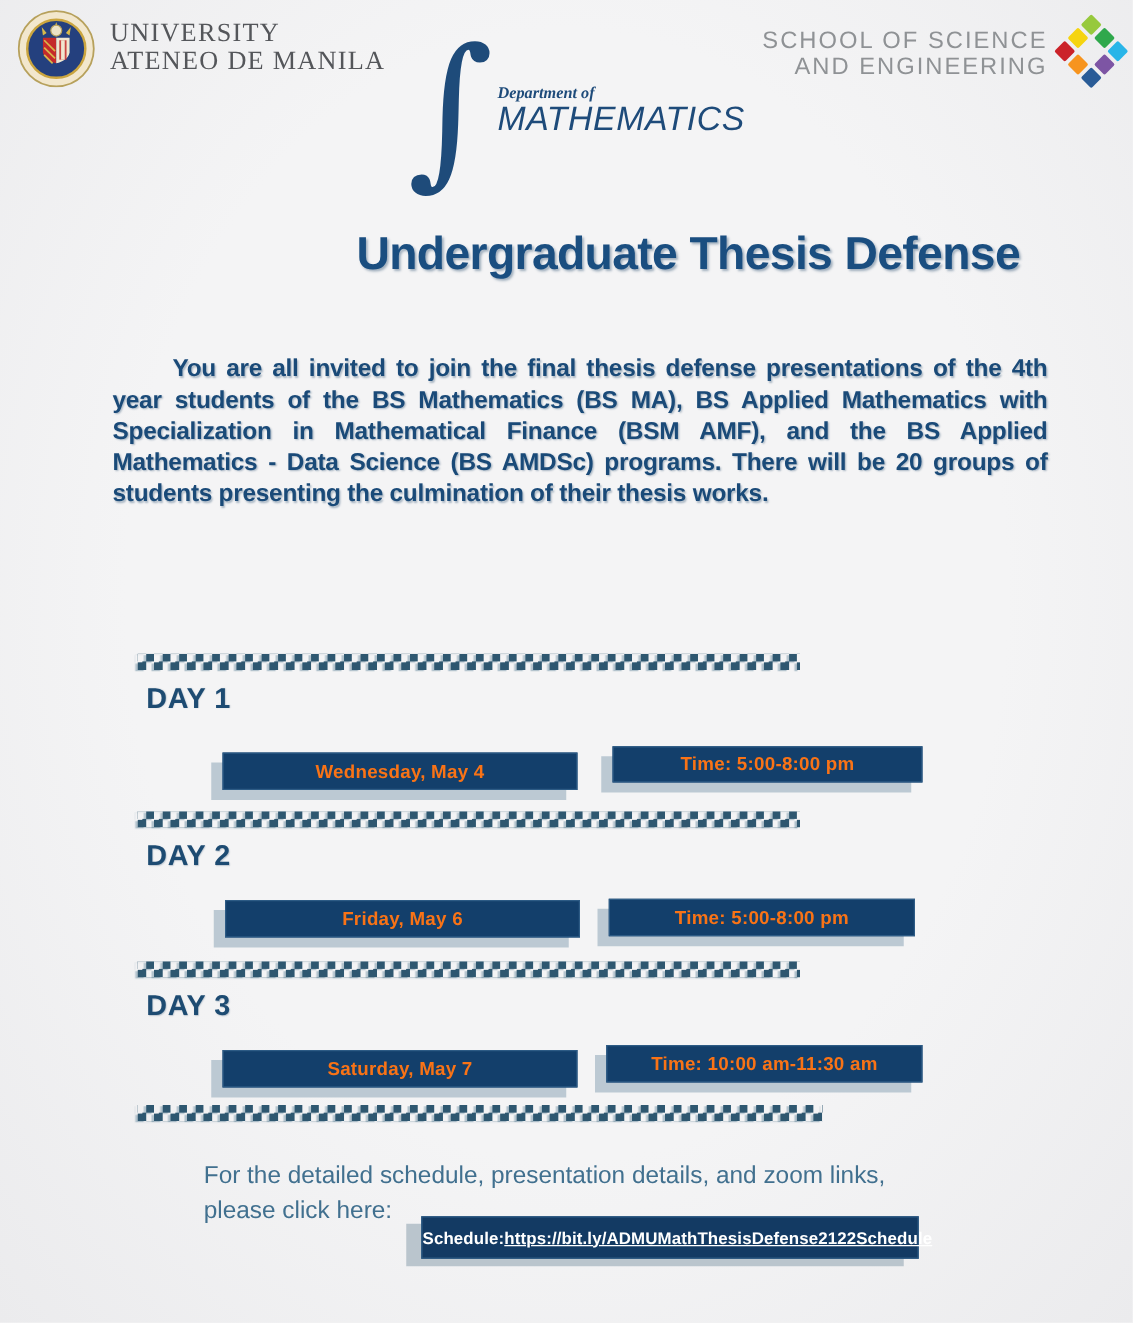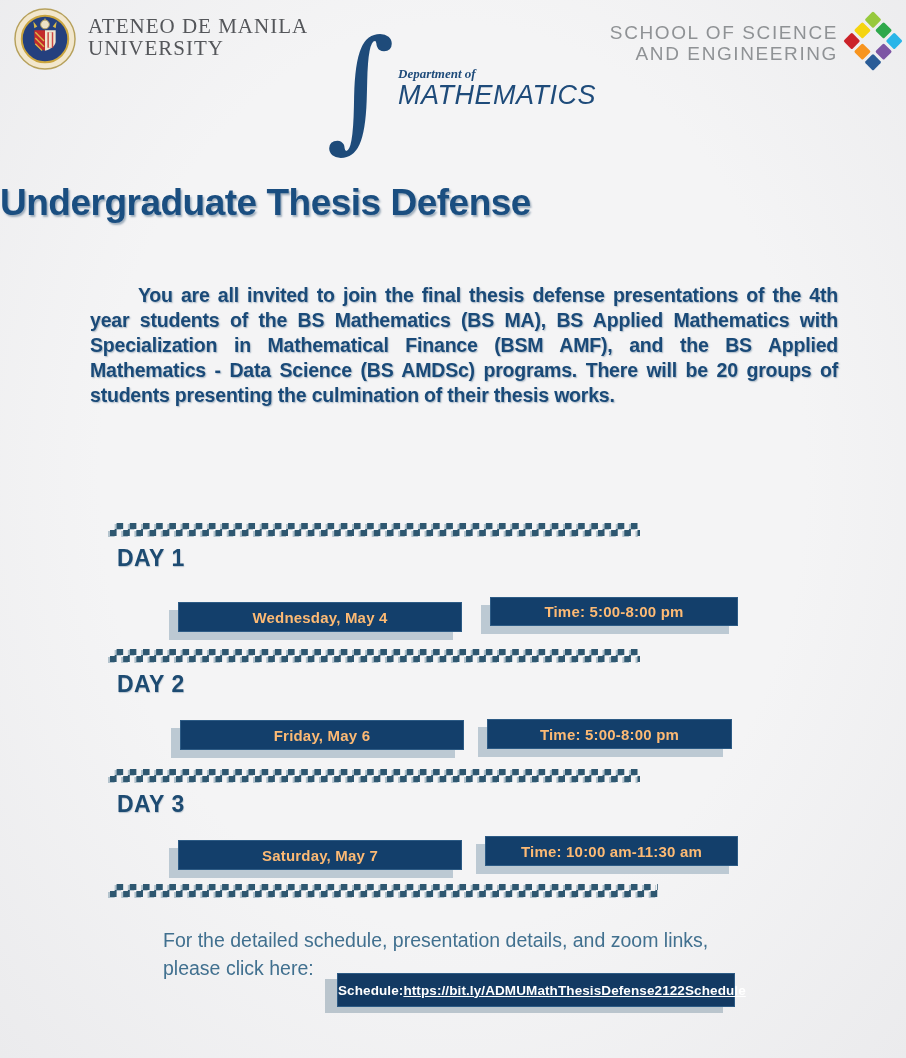--- a/index.html
+++ b/index.html
@@ -46,21 +46,21 @@
   .diamond-grid{
     position:absolute;left:6px;top:6px;width:42px;height:42px;
     display:grid;grid-template-columns:repeat(3,1fr);grid-template-rows:repeat(3,1fr);
     gap:2.5px;transform:rotate(45deg);
   }
   .diamond-grid span{display:block;border-radius:1.5px;}
 
   
   .title{
     position:absolute;left:0;top:182px;width:816px;margin:0;
-    text-align:left;font-size:37px;font-weight:bold;
+    text-align:right;font-size:37px;font-weight:bold;
     color:#1a4e80;letter-spacing:-0.5px;
     text-shadow:1.5px 1.5px 2px rgba(21,60,97,0.38);
   }
 
   
   .para{
     position:absolute;left:90px;width:748px;margin:0;
     font-size:19.5px;line-height:25px;font-weight:bold;
     letter-spacing:-0.2px;
     color:#1a4a78;text-align:justify;
@@ -88,21 +88,21 @@
     text-shadow:0.5px 0.5px 1px rgba(21,60,97,0.25);
   }
   .day-1{top:545px;}
   .day-2{top:671px;}
   .day-3{top:791px;}
 
   
   .pill{
     position:absolute;
     background:#133f6b;border:1px solid #2d5b85;
-    color:#fdba74;font-weight:bold;font-size:15px;
+    color:#f97316;font-weight:bold;font-size:15px;
     display:flex;align-items:center;justify-content:center;
     box-shadow:-9px 8px 0 #bcc9d3;
     letter-spacing:0.2px;
   }
   .pill-d1-date{left:178px;top:602px;width:282px;height:28px;}
   .pill-d1-time{left:490px;top:597px;width:246px;height:27px;}
   .pill-d2-date{left:180px;top:720px;width:282px;height:28px;}
   .pill-d2-time{left:487px;top:719px;width:243px;height:28px;}
   .pill-d3-date{left:178px;top:840px;width:282px;height:28px;}
   .pill-d3-time{left:485px;top:836px;width:251px;height:28px;}
@@ -144,22 +144,22 @@
         <line x1="22" y1="25" x2="31" y2="34"></line>
         <line x1="22" y1="31" x2="31" y2="40"></line>
         <line x1="22" y1="37" x2="29" y2="44"></line>
       </g>
       <rect x="34.5" y="25" width="6" height="16" fill="#c42a2b" opacity="0.85"></rect>
       <rect x="36" y="25" width="3" height="16" fill="#f0e6d0"></rect>
     </svg>
   </div>
 
   <div class="univ-name">
+    <div>UNIVERSITY</div>
     <div>ATENEO DE MANILA</div>
-    <div>UNIVERSITY</div>
   </div>
 
   <div class="integral">∫</div>
   <div class="dept-text">
     <div class="dept-pre">Department of</div>
     <div class="dept-name">MATHEMATICS</div>
   </div>
 
   <div class="school-name">
     <div>SCHOOL OF SCIENCE</div>

